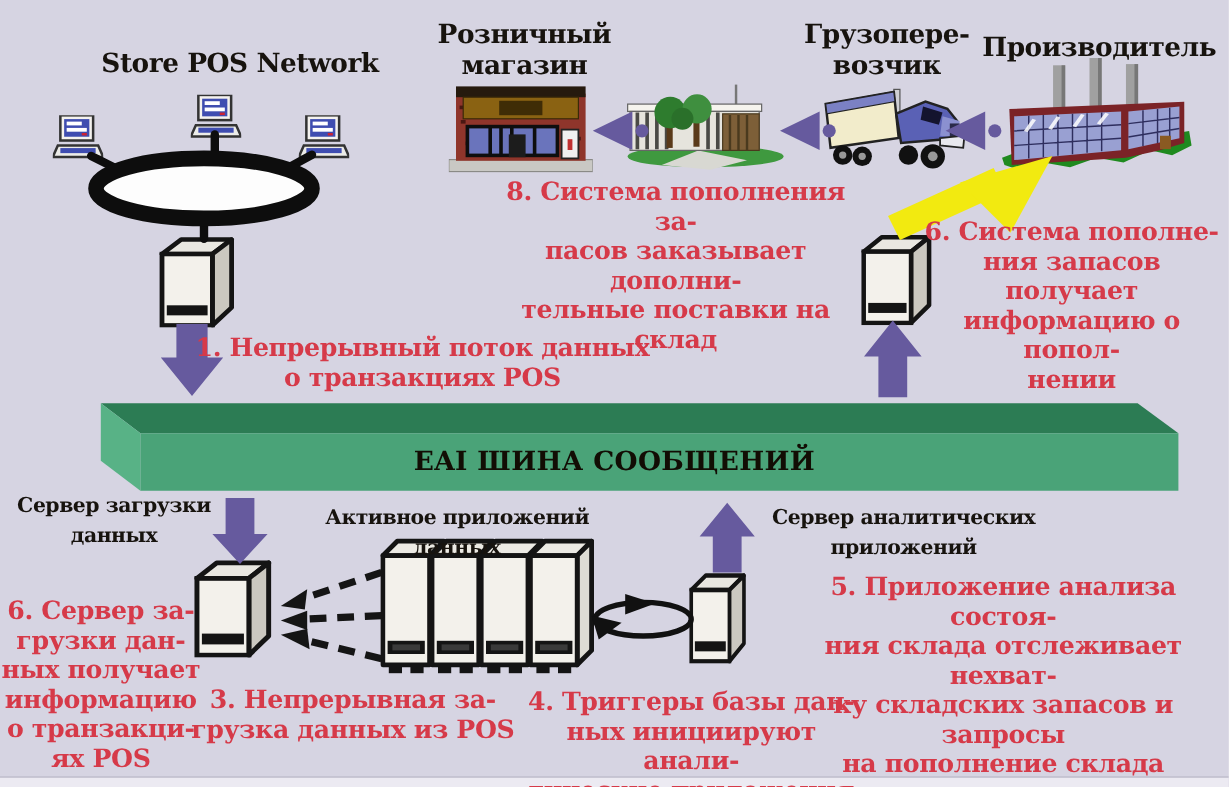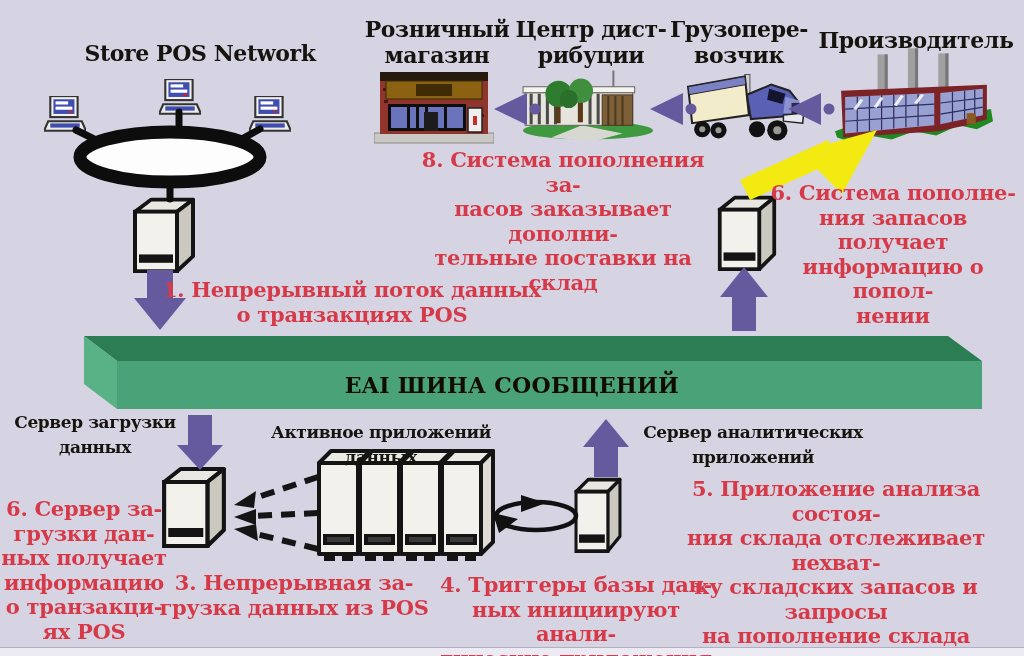--- a/index.html
+++ b/index.html
@@ -274,22 +274,20 @@
       <polygon points="106,46 148,42 148,68 106,77" fill="#99a0d2"></polygon>
       <path d="M118,45 L118,74.5 M130,44 L130,72 M140,43 L140,70 M106,56 L148,51 M106,67 L148,60" stroke="#2e2e5e" stroke-width="1.2" fill="none"></path>
       <rect x="132" y="66" width="9" height="11" fill="#8a5a22"></rect>
     </svg>
   </div>
 
   <div class="t black" style="left:55px;top:40px;width:290px">Store POS Network</div>
 
   <div class="t black" style="left:357px;top:16px;width:160px">Розничный
 магазин</div>
-  <div class="t black" style="left:505px;top:16px;width:172px">Центр дист-
-рибуции</div>
   <div class="t black" style="left:658px;top:16px;width:162px">Грузопере-
 возчик</div>
   <div class="t bus-label" style="left:0;top:372px;width:1024px">EAI ШИНА СООБЩЕНИЙ</div>
 
   <div class="t black" style="left:818px;top:27px;width:196px">Производитель</div>
 
   <div class="t black sm" style="left:2px;top:410px;width:186px">Сервер загрузки
 данных</div>
   <div class="t black sm" style="left:238px;top:420px;width:286px">Активное приложений данных</div>
   <div class="t black sm" style="left:622px;top:420px;width:262px">Сервер аналитических

